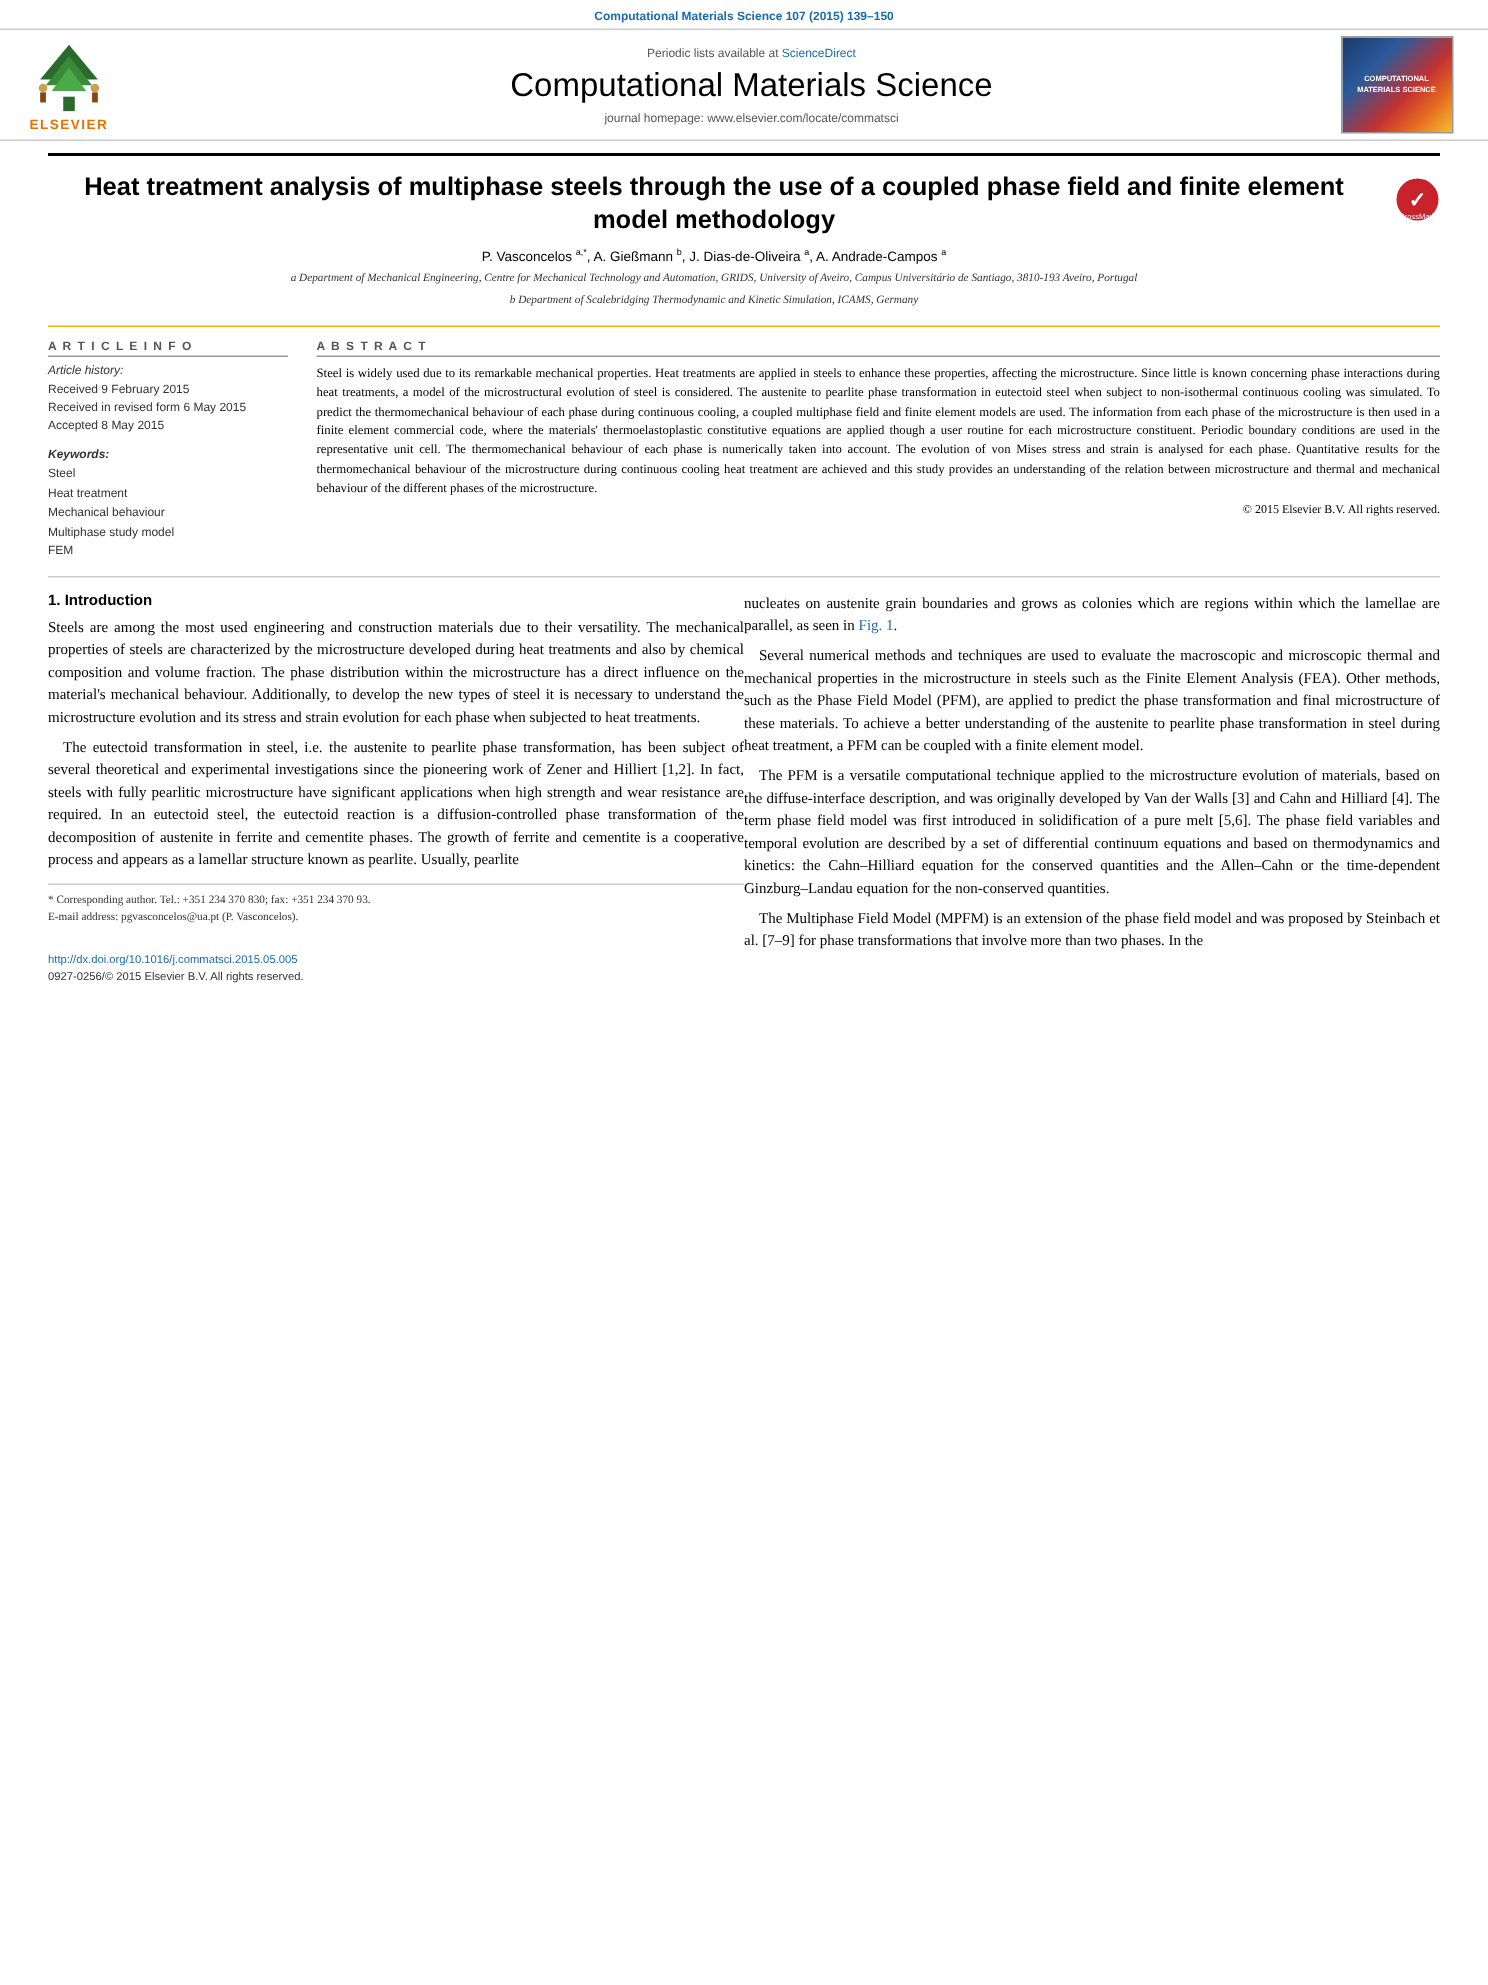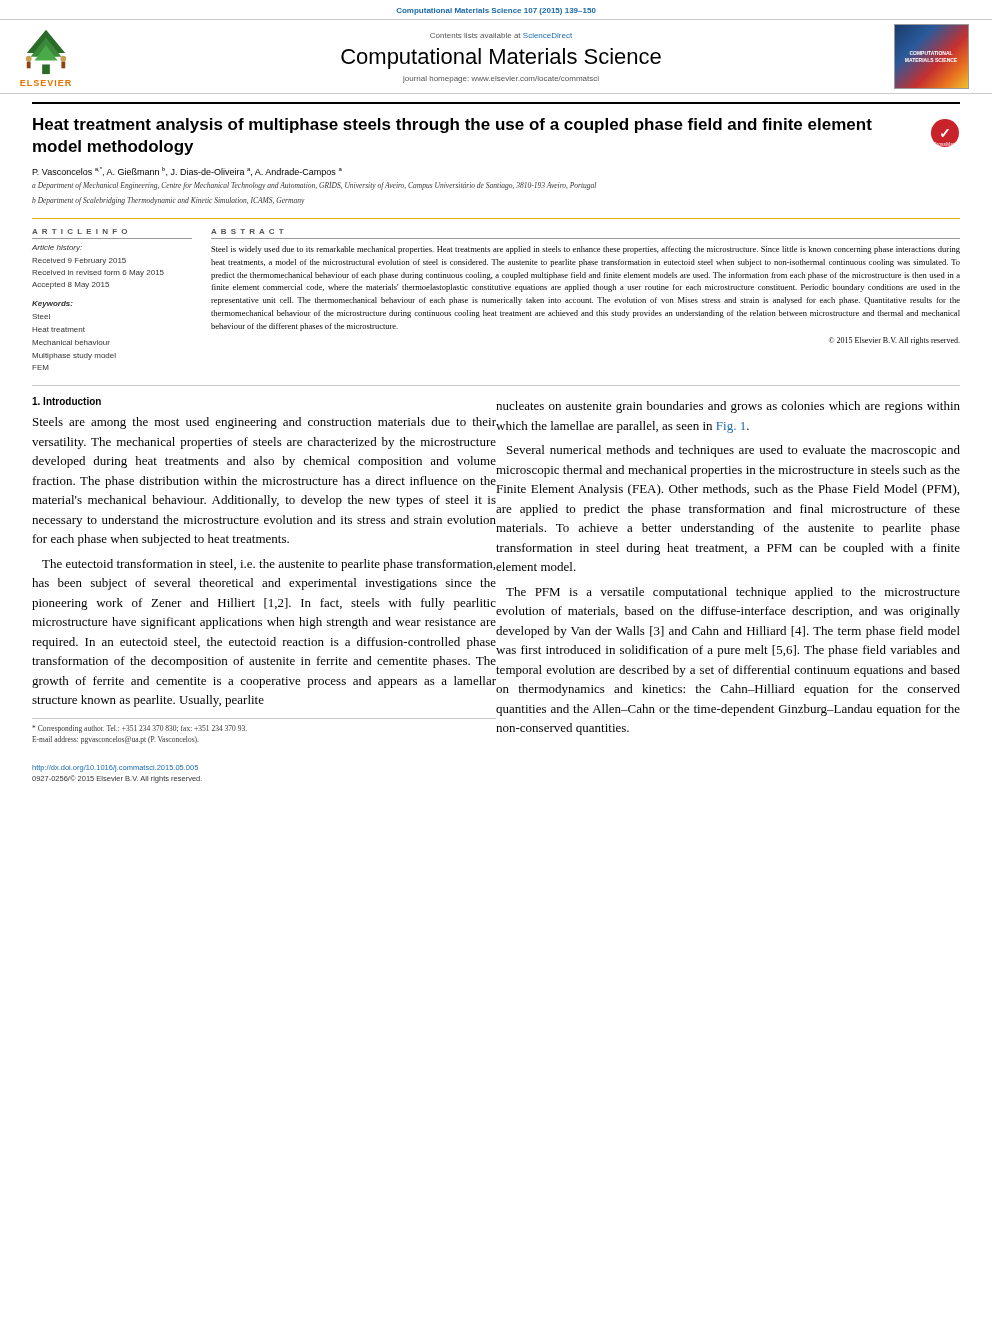--- a/index.html
+++ b/index.html
@@ -128,20 +128,21 @@
       padding: 8px 32px;
     }
 
     
     .article-title-section {
       display: flex;
       align-items: flex-start;
       border-top: 2px solid #000;
       padding-top: 10px;
       margin-bottom: 8px;
+      text-align: center;
     }
 
     .article-title-text {
       flex: 1;
     }
 
     .article-title {
       font-size: 17px;
       font-family: Arial, sans-serif;
       font-weight: bold;
@@ -270,21 +271,21 @@
     }
 
     .section-number-title {
       font-size: 10px;
       font-family: Arial, sans-serif;
       font-weight: bold;
       margin-bottom: 5px;
     }
 
     .body-text {
-      font-size: 13px;
+      font-size: 10px;
       line-height: 1.5;
       text-align: justify;
       color: #000;
     }
 
     .body-text p {
       margin-bottom: 5px;
       text-indent: 10px;
     }
 
@@ -352,21 +353,21 @@
 
           <circle cx="48" cy="34" r="3" fill="#c8a050"></circle>
           <rect x="46" y="37" width="4" height="7" fill="#8b4513"></rect>
         </svg>
         <div class="elsevier-text">ELSEVIER</div>
       </div>
     </div>
 
     <div class="header-center">
       <div class="contents-line">
-        <span>Contents lists available at</span>
+        <span>Periodic lists available at</span>
         <a class="inline-link">ScienceDirect</a>
       </div>
       <div class="journal-title">Computational Materials Science</div>
       <div class="journal-homepage">
         <span>journal homepage: www.elsevier.com/locate/commatsci</span>
       </div>
     </div>
 
     <div class="header-right">
       <div class="journal-cover">
@@ -440,20 +441,21 @@
           <div class="doi-line">http://dx.doi.org/10.1016/j.commatsci.2015.05.005</div>
           <div class="copyright-line">0927-0256/© 2015 Elsevier B.V. All rights reserved.</div>
         </div>
       </div>
 
       <div class="col-right">
         <div class="body-text">
           <p>nucleates on austenite grain boundaries and grows as colonies which are regions within which the lamellae are parallel, as seen in <span class="highlight-ref">Fig. 1</span>.</p>
           <p>Several numerical methods and techniques are used to evaluate the macroscopic and microscopic thermal and mechanical properties in the microstructure in steels such as the Finite Element Analysis (FEA). Other methods, such as the Phase Field Model (PFM), are applied to predict the phase transformation and final microstructure of these materials. To achieve a better understanding of the austenite to pearlite phase transformation in steel during heat treatment, a PFM can be coupled with a finite element model.</p>
           <p>The PFM is a versatile computational technique applied to the microstructure evolution of materials, based on the diffuse-interface description, and was originally developed by Van der Walls [3] and Cahn and Hilliard [4]. The term phase field model was first introduced in solidification of a pure melt [5,6]. The phase field variables and temporal evolution are described by a set of differential continuum equations and based on thermodynamics and kinetics: the Cahn–Hilliard equation for the conserved quantities and the Allen–Cahn or the time-dependent Ginzburg–Landau equation for the non-conserved quantities.</p>
+          <p>The Multiphase Field Model (MPFM) is an extension of the phase field model and was proposed by Steinbach et al. [7–9] for phase transformations that involve more than two phases. In the</p>
         </div>
       </div>
 
     </div>
 
   </div>
 
 </div>
 
 </body></html>

